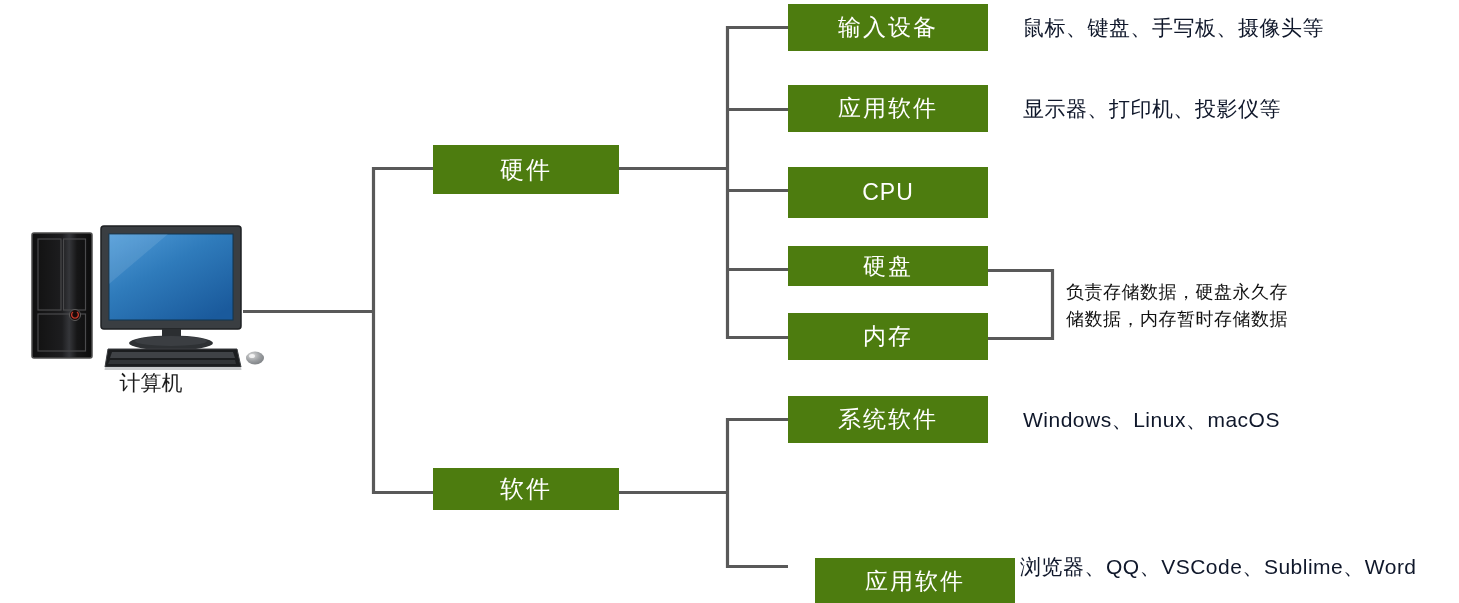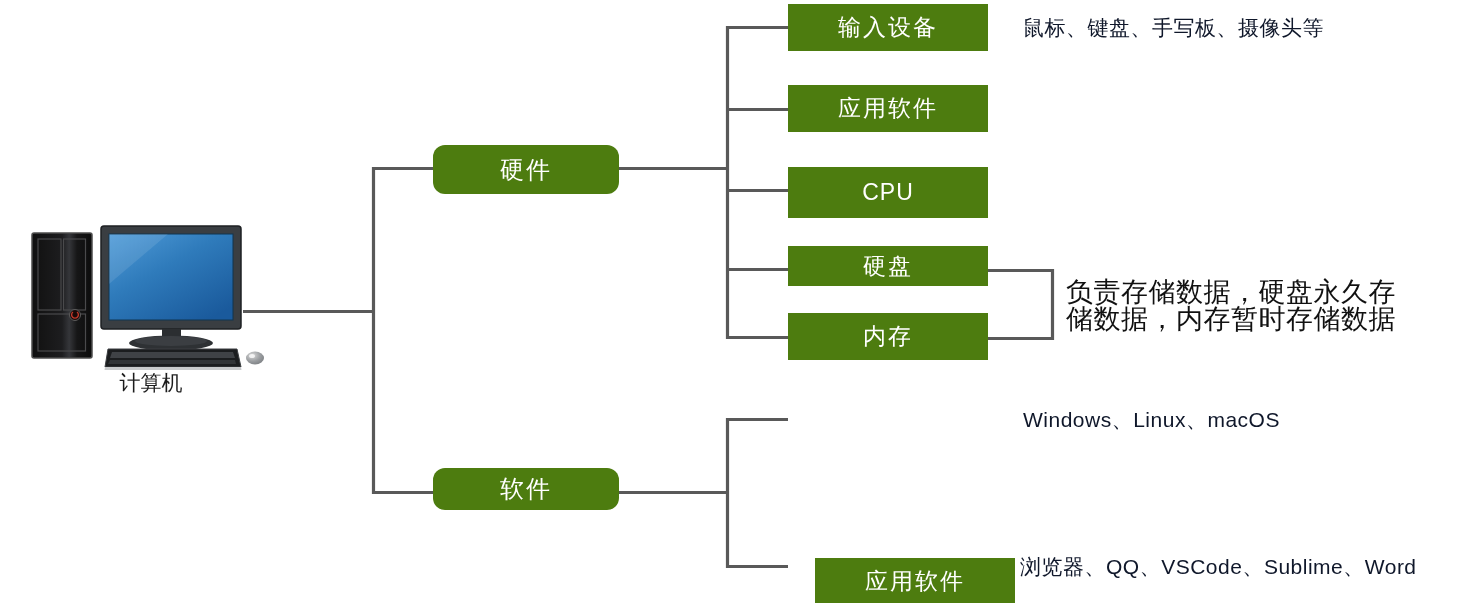--- a/index.html
+++ b/index.html
@@ -6,27 +6,27 @@
   .canvas{
     position:relative;width:1459px;height:603px;background:#ffffff;
     font-family:"Liberation Sans","DejaVu Sans",sans-serif;overflow:hidden;
   }
   svg.connectors{position:absolute;left:0;top:0;width:1459px;height:603px;}
   .node{
     position:absolute;background:#4d7c0f;color:#ffffff;
     display:flex;align-items:center;justify-content:center;
     font-size:23px;letter-spacing:2px;white-space:nowrap;
   }
-  .node.lvl1{font-size:24px;border-radius:12px;}
+  .node.lvl1{font-size:24px;}
   .ann{
     position:absolute;color:#0f172a;font-size:21px;
     display:flex;align-items:center;white-space:nowrap;letter-spacing:0.5px;
   }
   .ann-multi{
-    position:absolute;color:#111111;font-size:27px;line-height:27px;
+    position:absolute;color:#111111;font-size:18px;line-height:27px;
     letter-spacing:0.5px;white-space:nowrap;
   }
   .computer-label{
     position:absolute;left:101px;top:369px;width:100px;text-align:center;
     font-family:Liberation Sans, sans-serif;font-size:21px;color:#1c1c1c;
   }
   .computer-art{position:absolute;left:28px;top:222px;width:245px;height:150px;}
 </style>
 </head>
 <body>
@@ -104,23 +104,25 @@
 
   <div class="node lvl1" style="left:433px;top:145px;width:186px;height:49px;">硬件</div>
   <div class="node lvl1" style="left:433px;top:468px;width:186px;height:42px;">软件</div>
 
   <div class="node" style="left:788px;top:4px;width:200px;height:47px;">输入设备</div>
   <div class="node" style="left:788px;top:85px;width:200px;height:47px;">应用软件</div>
   <div class="node" style="left:788px;top:167px;width:200px;height:51px;letter-spacing:1px;">CPU</div>
   <div class="node" style="left:788px;top:246px;width:200px;height:40px;">硬盘</div>
   <div class="node" style="left:788px;top:313px;width:200px;height:47px;font-family:Liberation Mono, monospace;">内存</div>
 
+  <div class="node" style="left:788px;top:396px;width:200px;height:47px;">系统软件</div>
   <div class="node" style="left:788px;top:558px;width:200px;height:47px;margin-left:27px;">应用软件</div>
 
   <div class="ann" style="left:1023px;top:4px;height:47px;">鼠标、键盘、手写板、摄像头等</div>
+  <div class="ann" style="left:1023px;top:85px;height:47px;">显示器、打印机、投影仪等</div>
 
   <div class="ann-multi" style="left:1066px;top:279px;">
     <div>负责存储数据，硬盘永久存</div>
     <div>储数据，内存暂时存储数据</div>
   </div>
 
   <div class="ann" style="left:1023px;top:396px;height:47px;">Windows、Linux、macOS</div>
   <div class="ann" style="left:1020px;top:543px;height:47px;">浏览器、QQ、VSCode、Sublime、Word</div>
 
 </div>

